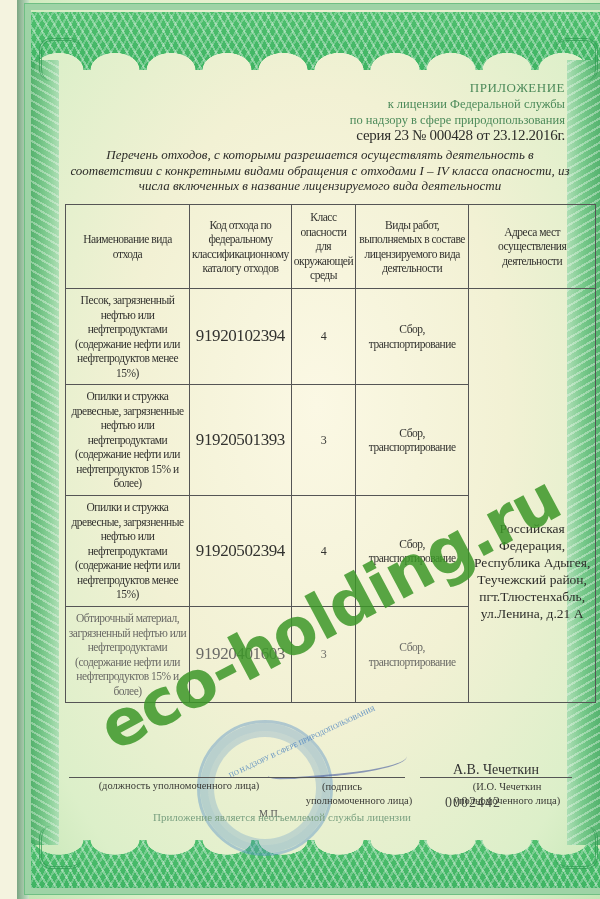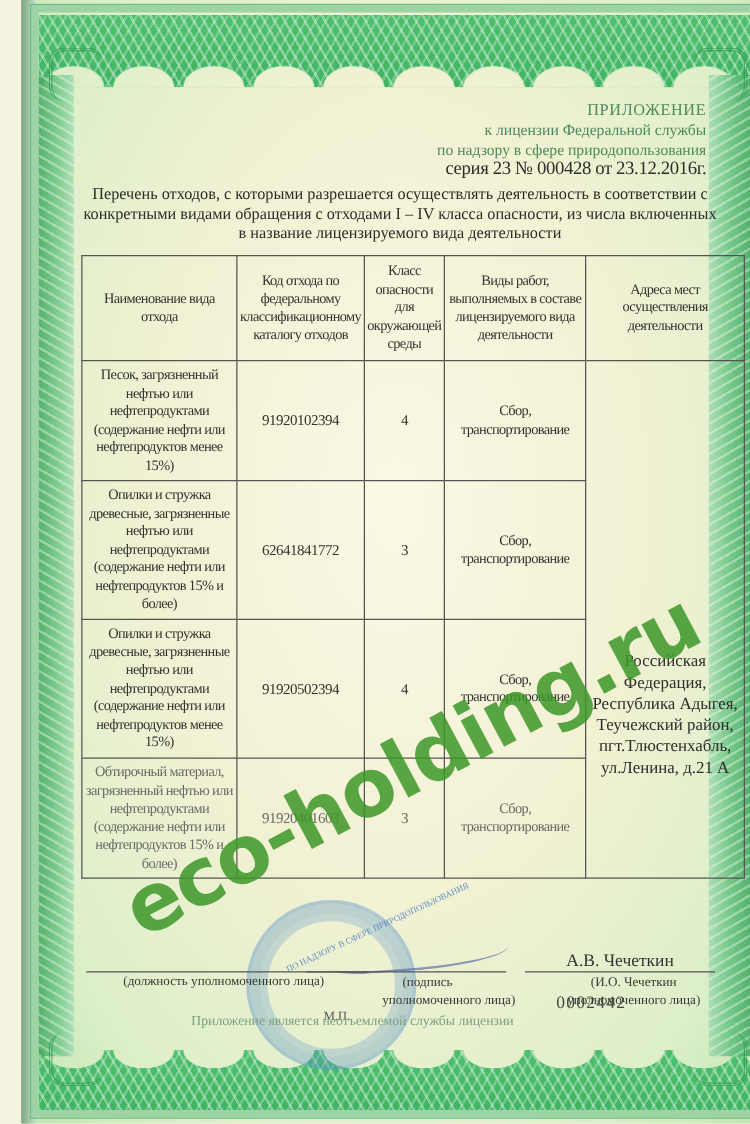--- a/index.html
+++ b/index.html
@@ -61,21 +61,21 @@
 
   .appendix {
     position: absolute; right: 52px; top: 80px; text-align: right;
     font-size: 12.5px; line-height: 16px; color: #4c8a5a;
   }
   .appendix .title { font-size: 13px; letter-spacing: 0.5px; }
   .appendix .serial { color: #2d2d2a; font-size: 15px; line-height: 14px; letter-spacing: -0.3px; }
 
   .heading {
     position: absolute; left: 48px; top: 147px; width: 510px;
-    text-align: center; font-size: 13px; line-height: 15.5px; color: #2c2c29;
+    text-align: center; font-size: 13px; line-height: 15.5px; color: #2c2c29; font-style: italic;
   }
 
   table.waste {
     position: absolute; left: 48px; top: 204px;
     border-collapse: collapse; table-layout: fixed;
     font-size: 11.5px; line-height: 14.5px; letter-spacing: -0.5px; color: #333330;
   }
   table.waste th, table.waste td {
     border: 1px solid #555; text-align: center; vertical-align: middle;
     padding: 0 2px; font-weight: normal;
@@ -83,21 +83,21 @@
   table.waste col.c1 { width: 124px; }
   table.waste col.c2 { width: 90px; }
   table.waste col.c3 { width: 47px; }
   table.waste col.c4 { width: 113px; }
   table.waste col.c5 { width: 127px; }
   table.waste thead tr { height: 84px; }
   table.waste td.addr {
     font-size: 13.5px; line-height: 17px; letter-spacing: 0; color: #2d2d2a;
     padding-top: 150px;
   }
-  table.waste td.code { font-size: 12px; letter-spacing: -0.4px; }
+  table.waste td.code { font-size: 17px; letter-spacing: -0.4px; }
   table.waste td.cls { font-size: 12px; }
   .row-faded { color: #6a6a66; }
 
   .sign {
     position: absolute; left: 52px; top: 712px; font-size: 14px; line-height: 17px; color: #3a3a36;
   }
   .sign-line { position: absolute; height: 1px; background: #555; top: 777px; }
   .sig-caption { position: absolute; font-size: 10.5px; line-height: 12px; text-align: center; color: #3a3a36; }
   .name { position: absolute; left: 436px; top: 762px; font-size: 14px; color: #333; }
   .mp { position: absolute; left: 242px; top: 808px; font-size: 10px; color: #555; }
@@ -170,21 +170,21 @@
     <tbody>
       <tr style="height:96px">
         <td>Песок, загрязненный нефтью или нефтепродуктами (содержание нефти или нефтепродуктов менее 15%)</td>
         <td class="code">91920102394</td>
         <td class="cls">4</td>
         <td>Сбор, транспортирование</td>
         <td class="addr" rowspan="4">Российская Федерация, Республика Адыгея, Теучежский район, пгт.Тлюстенхабль, ул.Ленина, д.21 А</td>
       </tr>
       <tr style="height:111px">
         <td>Опилки и стружка древесные, загрязненные нефтью или нефтепродуктами (содержание нефти или нефтепродуктов 15% и более)</td>
-        <td class="code">62641841772</td>
+        <td class="code">91920501393</td>
         <td class="cls">3</td>
         <td>Сбор, транспортирование</td>
       </tr>
       <tr style="height:111px">
         <td>Опилки и стружка древесные, загрязненные нефтью или нефтепродуктами (содержание нефти или нефтепродуктов менее 15%)</td>
         <td class="code">91920502394</td>
         <td class="cls">4</td>
         <td>Сбор, транспортирование</td>
       </tr>
       <tr style="height:96px" class="row-faded">

